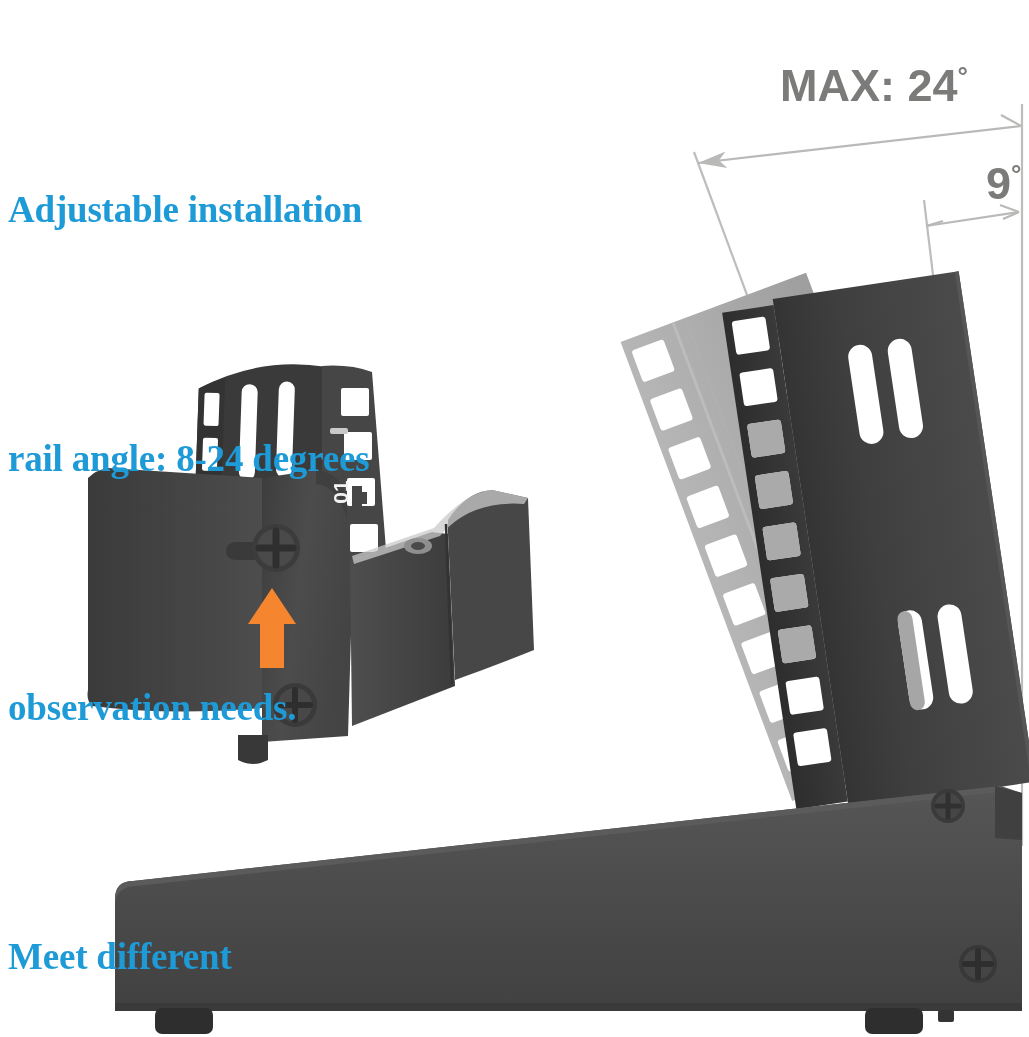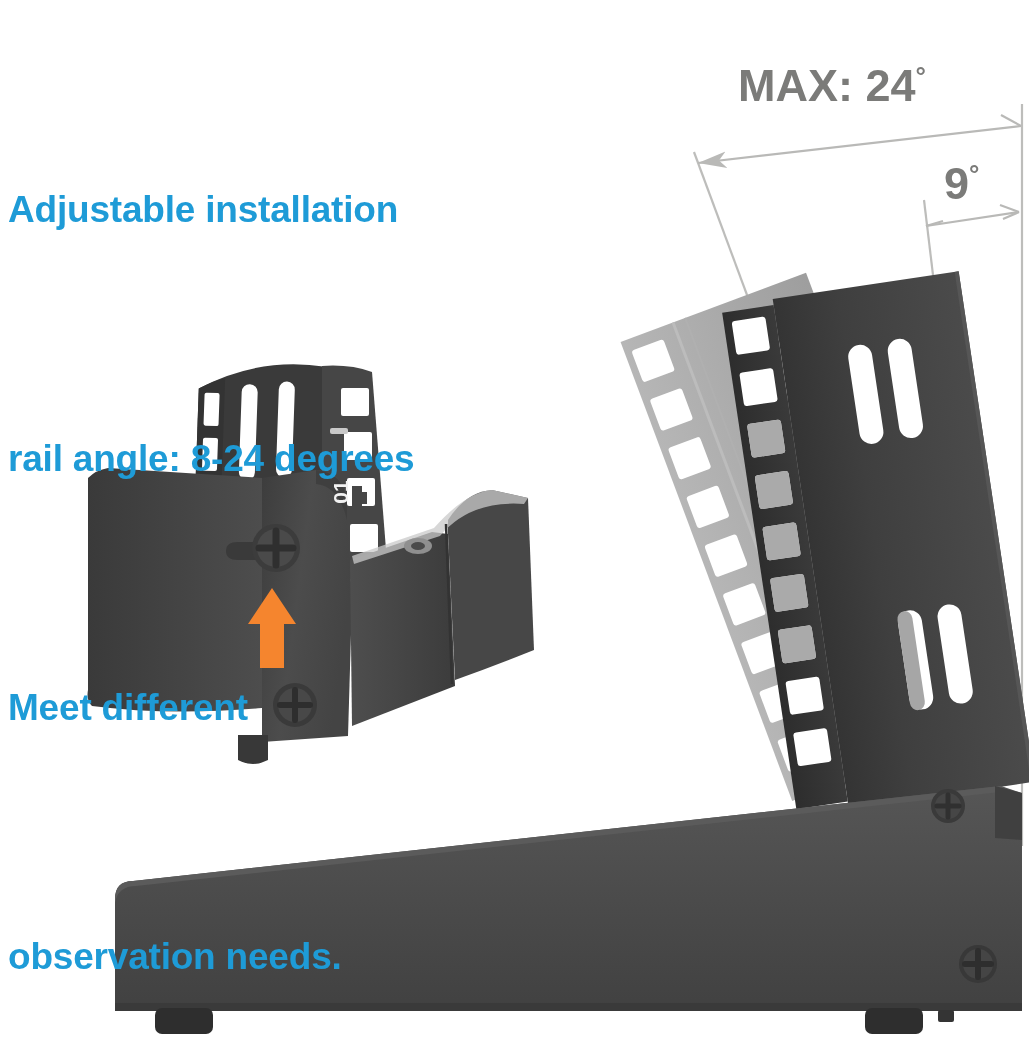--- a/index.html
+++ b/index.html
@@ -7,25 +7,26 @@
     width:1029px;height:1037px;position:relative;overflow:hidden;
     font-family:"Liberation Sans","DejaVu Sans",sans-serif;
     background:#ffffff;
   }
   #stage{position:absolute;left:0;top:0;width:1029px;height:1037px;}
   .headline{
     position:absolute;left:8px;top:2px;width:600px;
     color:#1E9BD7;font-weight:bold;font-size:37px;line-height:83px;
     letter-spacing:-0.2px;white-space:pre;
   }
-  .headline div{height:83px;}
+  .headline div{height:83px;font-family:Liberation Serif, serif;}
   .anglelabel{
     position:absolute;color:#7b7b79;font-weight:bold;
     font-family:"Liberation Sans","DejaVu Sans",sans-serif;
     white-space:nowrap;
+    margin-left:42px;
   }
   #max-label{left:738px;top:60px;font-size:45px;}
   #nine-label{left:944px;top:158px;font-size:45px;}
   .deg{font-size:26px;vertical-align:super;line-height:0;}
   svg.art{position:absolute;left:0;top:0;width:1029px;height:1037px;}
 </style>
 </head>
 <body>
 
 <div id="stage">
@@ -230,22 +231,22 @@
 
       <path d="M272,588 L296,624 L284,624 L284,668 L260,668 L260,624 L248,624 Z" fill="#F5852E"></path>
 
       <text x="348" y="492" fill="#f2f2f2" font-family="Liberation Sans, sans-serif" font-size="21" font-weight="bold" transform="rotate(-90 348 492)" text-anchor="middle">01</text>
     </g>
   </svg>
 
   <div class="headline">
     <div>Adjustable installation</div>
     <div>rail angle: 8-24 degrees</div>
+    <div>observation needs.</div>
     <div>Meet different</div>
-    <div>observation needs.</div>
   </div>
 
   <div class="anglelabel" id="max-label">
     <span>MAX: </span><span>24</span><span class="deg">°</span>
   </div>
 
   <div class="anglelabel" id="nine-label">
     <span>9</span><span class="deg">°</span>
   </div>
 

